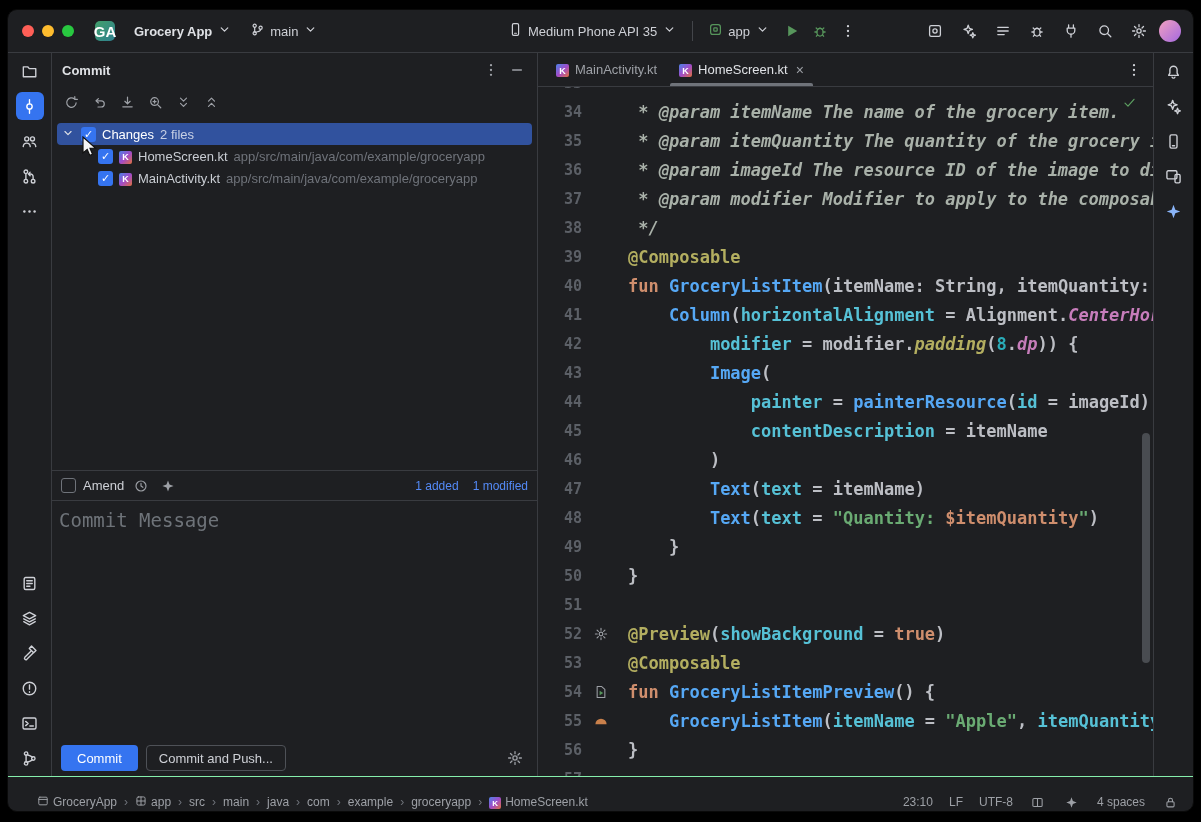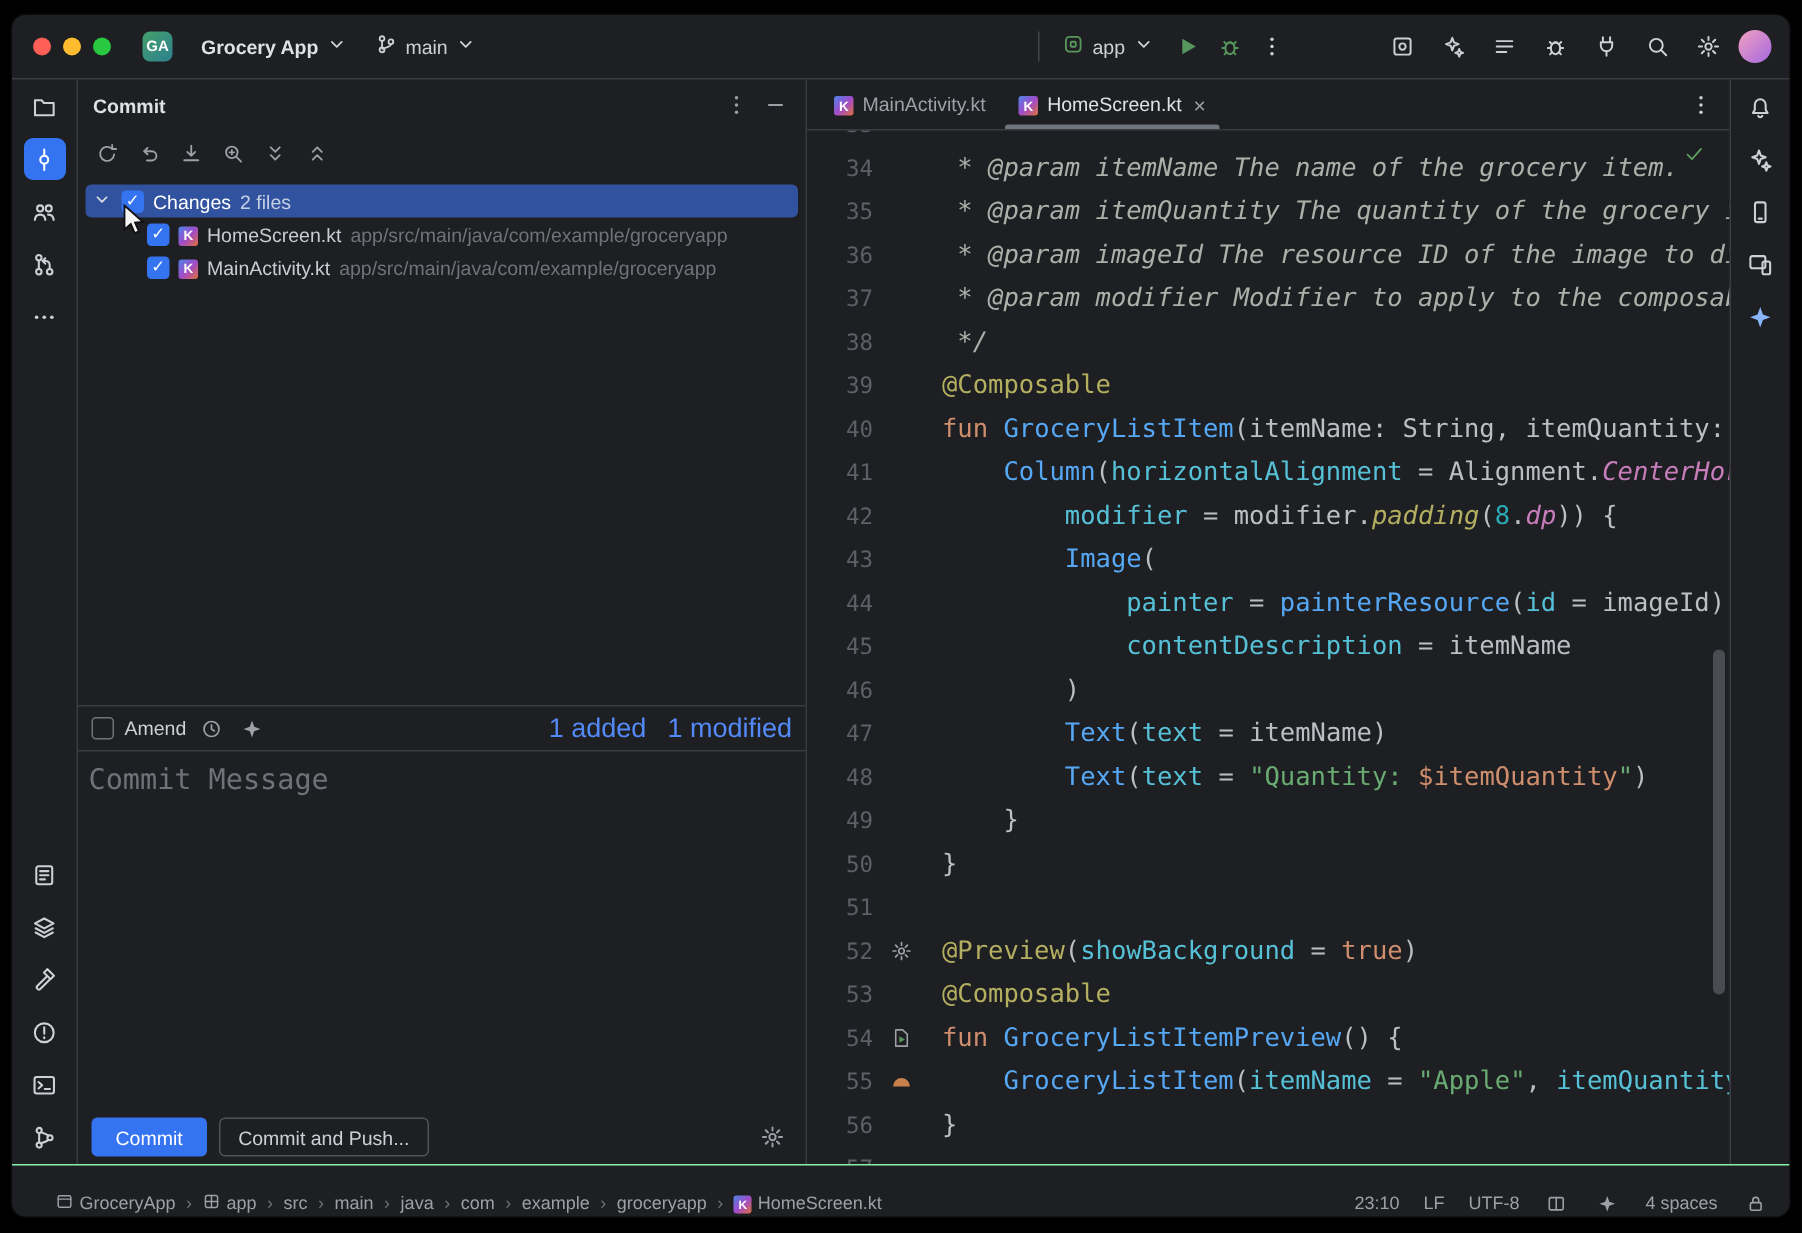--- a/index.html
+++ b/index.html
@@ -7,21 +7,21 @@
   body{font-family:"Liberation Sans","DejaVu Sans",sans-serif;font-size:13px;color:#DFE1E5;cursor:default;}
   .window{position:absolute;left:7px;top:9px;width:1187px;height:803px;background:#1E1F22;border-radius:10px;overflow:hidden;display:flex;flex-direction:column;border:1px solid #0a0a0a;}
 
   
   .titlebar{height:43px;flex:none;display:flex;align-items:center;padding:0 12px 0 10px;border-bottom:1px solid #393B40;gap:4px;}
   .lights{display:flex;gap:8px;margin:0 10px 0 4px;}
   .light{width:12px;height:12px;border-radius:50%;}
   .light.red{background:#FF5F57;} .light.yellow{background:#FEBC2E;} .light.green{background:#28C840;}
   .chip{display:flex;align-items:center;gap:5px;padding:4px 7px;border-radius:6px;color:#CED0D6;white-space:nowrap;}
   .chip .icon svg{width:15px;height:15px;}
-  .badge{width:20px;height:20px;border-radius:5px;background:linear-gradient(135deg,#43A06B,#2E7F8F);color:#fff;font-size:10px;font-weight:700;display:flex;align-items:center;justify-content:center;flex:none;}
+  .badge{width:20px;height:20px;border-radius:5px;background:linear-gradient(135deg,#43A06B,#2E7F8F);color:#fff;font-size:15px;font-weight:700;display:flex;align-items:center;justify-content:center;flex:none;}
   .strong{font-weight:600;color:#DFE1E5;margin-left:14px;}
   .run-cluster{margin-left:auto;display:flex;align-items:center;gap:2px;margin-right:56px;}
   .tb-sep{width:1px;height:20px;background:#43454A;margin:0 6px;}
   .icon-btn{width:26px;height:26px;border-radius:5px;display:inline-flex;align-items:center;justify-content:center;color:#CED0D6;flex:none;}
   .icon-btn svg{width:16px;height:16px;display:block;}
   .green{color:#57965C;}
   .tb-right{display:flex;align-items:center;gap:6px;}
   .tb-right .icon-btn{width:28px;height:28px;color:#CED0D6;}
   .avatar{width:22px;height:22px;border-radius:50%;background:linear-gradient(135deg,#F2A0C0,#A469E0);flex:none;}
 
@@ -53,21 +53,21 @@
   .cb.off{border:1.6px solid #6F737A;}
   .grp-label{color:#fff;}
   .grp-count{color:rgba(255,255,255,.72);}
   .file-row{padding-left:46px;}
   .file-name{color:#C9CDD3;}
   .file-path{color:#6F737A;overflow:hidden;text-overflow:clip;}
   .kicon{width:13px;height:13px;border-radius:2px;background:linear-gradient(135deg,#4C83E8 0%,#A24BC8 52%,#E0703C 100%);color:#fff;font-size:9px;font-weight:700;display:inline-flex;align-items:center;justify-content:center;flex:none;font-family:"Liberation Sans",sans-serif;}
   .amend-bar{height:30px;flex:none;border-top:1px solid #393B40;display:flex;align-items:center;gap:7px;padding:11px 9px;color:#CED0D6;}
   .amend-bar .icon-btn{width:20px;height:20px;color:#9DA0A6;}
   .amend-bar .icon-btn svg{width:14px;height:14px;}
-  .stats{margin-left:auto;display:flex;gap:14px;font-size:18px;}
+  .stats{margin-left:auto;display:flex;gap:14px;font-size:12px;}
   .stat-added,.stat-modified{color:#548AF7;}
   .msg-area{height:240px;flex:none;border-top:1px solid #393B40;}
   .msg-area textarea{width:100%;height:100%;background:transparent;border:none;outline:none;resize:none;padding:8px 7px;font-family:"DejaVu Sans Mono",monospace;font-size:19px;color:#BCBEC4;}
   .msg-area textarea::placeholder{color:#6E7379;}
   .commit-actions{height:36px;flex:none;display:flex;align-items:center;gap:8px;padding:0 9px;}
   .btn{height:26px;border-radius:4px;border:none;font-family:inherit;font-size:13px;padding:0 16px;background:transparent;color:#CED0D6;}
   .btn.primary{background:#3574F0;color:#fff;}
   .btn.secondary{border:1px solid #4E5157;padding:0 12px;}
   .commit-actions .icon-btn{margin-left:auto;color:#9DA0A6;}
 
@@ -75,21 +75,21 @@
   .editor{flex:1;display:flex;flex-direction:column;min-width:0;position:relative;}
   .tabbar{height:34px;flex:none;border-bottom:1px solid #393B40;display:flex;align-items:stretch;padding-left:7px;}
   .tab-list{display:flex;}
   .tab{display:flex;align-items:center;gap:6px;padding:0 11px;color:#9DA0A6;position:relative;font-size:13px;white-space:nowrap;}
   .tab.active{color:#DFE1E5;}
   .tab.active::after{content:"";position:absolute;left:2px;right:2px;bottom:0;height:3px;background:#6F737A;border-radius:2px 2px 0 0;}
   .tab-close{color:#9DA0A6;font-size:14px;line-height:1;margin-left:2px;}
   .tabbar-right{margin-left:auto;display:flex;align-items:center;padding-right:6px;color:#9DA0A6;}
   .code-wrap{flex:1;min-height:0;overflow:hidden;position:relative;}
   .code-lines{margin-top:-19px;}
-  .cl{height:29px;display:flex;align-items:center;font-family:"DejaVu Sans Mono",monospace;font-size:17px;}
+  .cl{height:29px;display:flex;align-items:center;font-family:"DejaVu Sans Mono",monospace;font-size:17px;font-weight:bold;}
   .ln{width:44px;flex:none;text-align:right;color:#5C6067;font-size:15px;}
   .gut{width:38px;flex:none;display:flex;align-items:center;justify-content:center;color:#9DA0A6;}
   .gut svg{width:14px;height:14px;}
   .cl code{white-space:pre;margin-left:8px;overflow:hidden;flex:1;font-family:inherit;}
   .t-doc{color:#A9B1A9;font-style:italic;}
   .t-ann{color:#B3AE60;}
   .t-kw{color:#CF8E6D;}
   .t-fn{color:#56A8F5;}
   .t-call{color:#56A8F5;}
   .t-named{color:#56C1D6;}
@@ -141,20 +141,30 @@
             <circle cx="11.3" cy="6.2" r="1.7"></circle>
             <path d="M5 5.7v4.6M11.3 7.9c0 2.6-4 2.1-6 3.4"></path>
           </svg></span>
       <span>main</span>
       <span class="icon"><svg viewBox="0 0 16 16" width="16" height="16" fill="none" stroke="currentColor" stroke-width="1.3" stroke-linecap="round" stroke-linejoin="round">
             <path d="M4.5 6.3 8 9.8l3.5-3.5"></path>
           </svg></span>
     </div>
 
     <div class="run-cluster">
+      <div class="chip">
+        <span class="icon"><svg viewBox="0 0 16 16" width="16" height="16" fill="none" stroke="currentColor" stroke-width="1.3" stroke-linecap="round" stroke-linejoin="round">
+              <rect x="4.7" y="1.8" width="6.6" height="12.4" rx="1.4"></rect>
+              <path d="M7 12h2"></path>
+            </svg></span>
+        <span>Medium Phone API 35</span>
+        <span class="icon"><svg viewBox="0 0 16 16" width="16" height="16" fill="none" stroke="currentColor" stroke-width="1.3" stroke-linecap="round" stroke-linejoin="round">
+              <path d="M4.5 6.3 8 9.8l3.5-3.5"></path>
+            </svg></span>
+      </div>
       <span class="tb-sep"></span>
       <div class="chip">
         <span class="icon green"><svg viewBox="0 0 16 16" width="16" height="16" fill="none" stroke="currentColor" stroke-width="1.3" stroke-linecap="round" stroke-linejoin="round">
               <rect x="2.8" y="2.8" width="10.4" height="10.4" rx="2.4"></rect>
               <rect x="6.2" y="6.2" width="3.6" height="3.6" rx=".8"></rect>
             </svg></span>
         <span>app</span>
         <span class="icon"><svg viewBox="0 0 16 16" width="16" height="16" fill="none" stroke="currentColor" stroke-width="1.3" stroke-linecap="round" stroke-linejoin="round">
               <path d="M4.5 6.3 8 9.8l3.5-3.5"></path>
             </svg></span>

